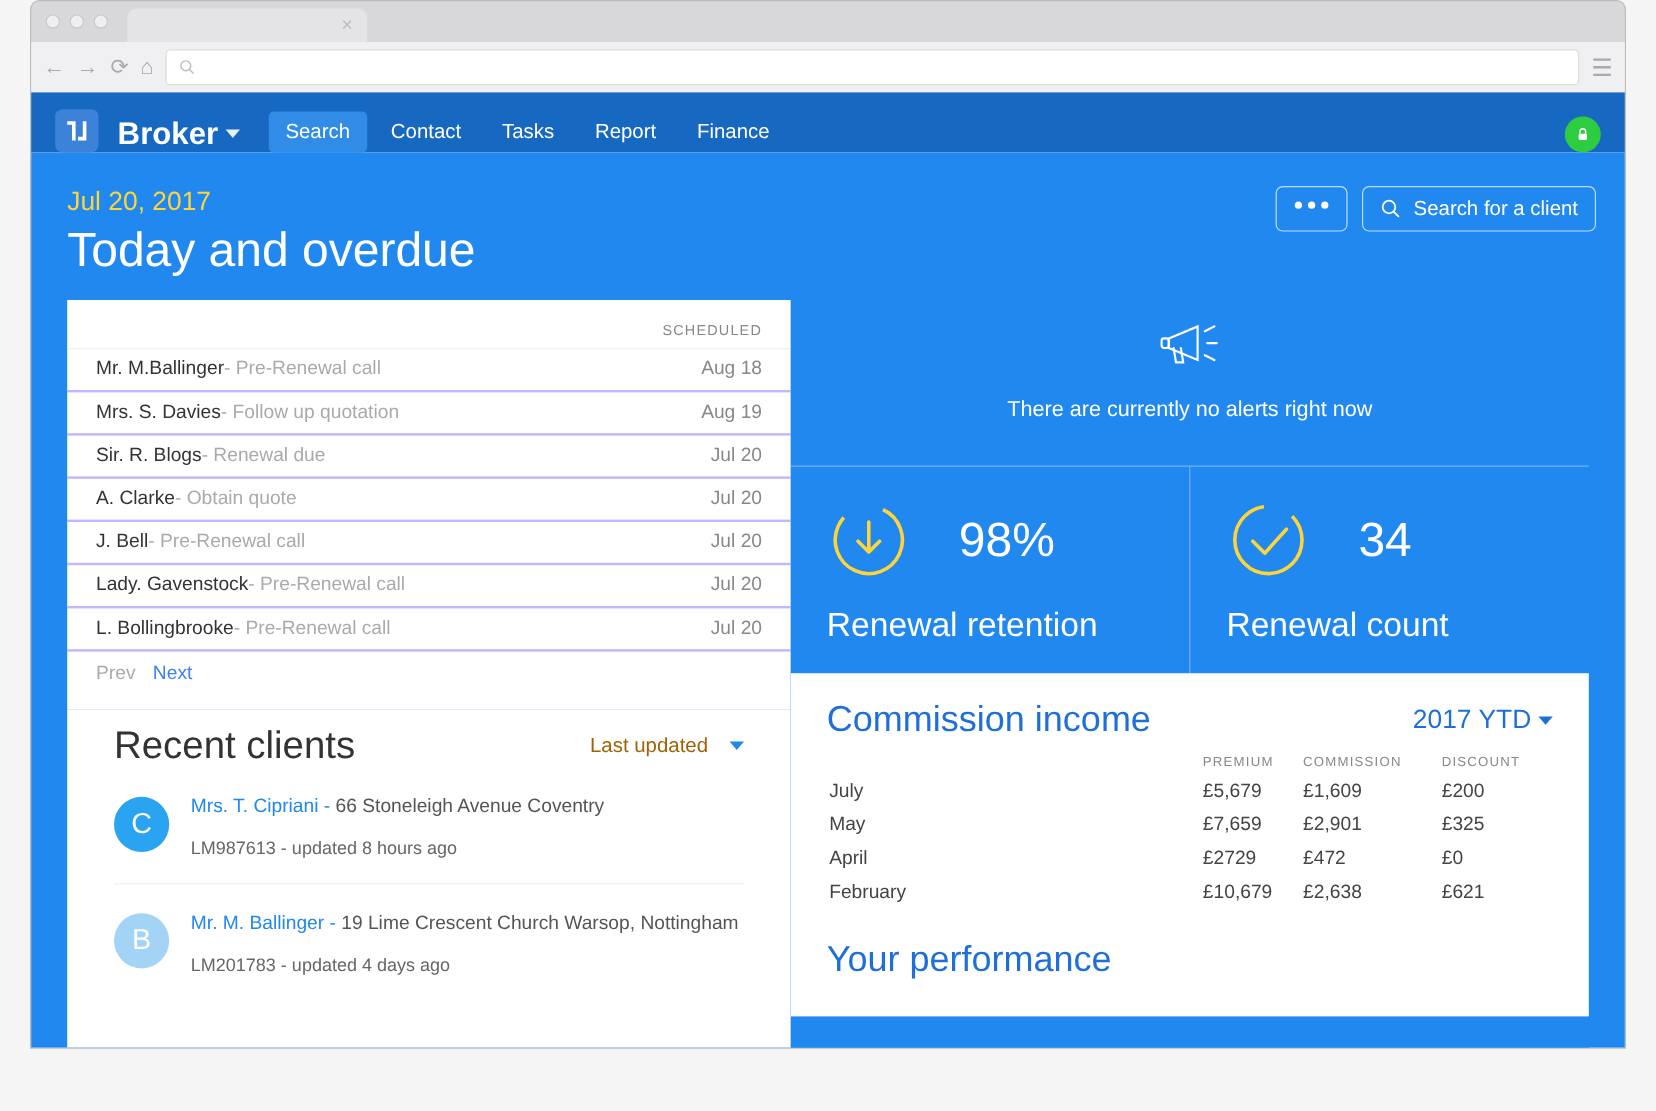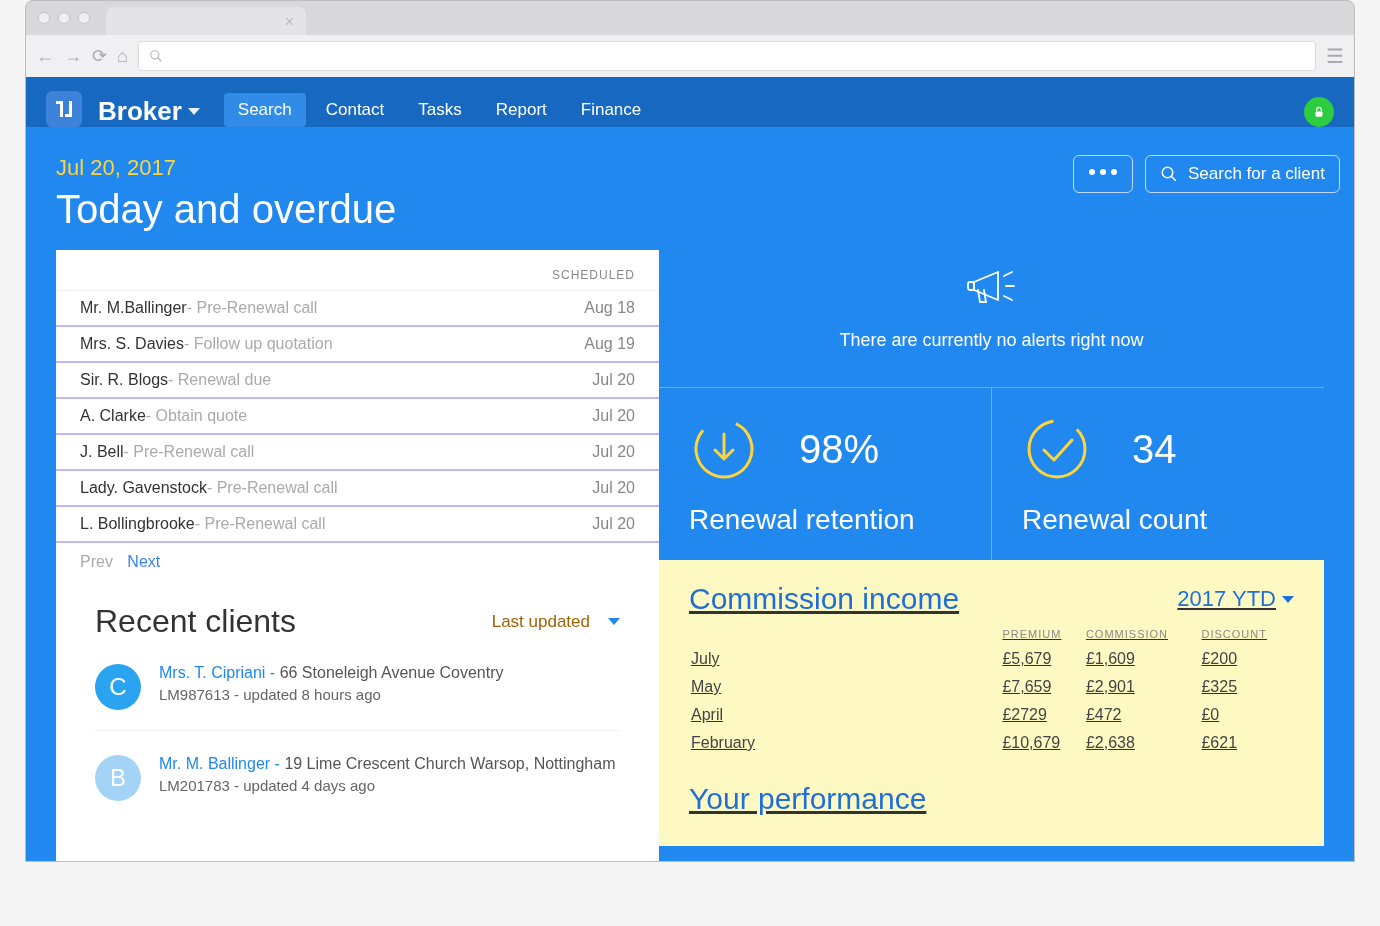--- a/index.html
+++ b/index.html
@@ -26,21 +26,21 @@
 .brand .chev { font-size: 14px; opacity: .9; }
 .nav-tabs { display: flex; gap: 6px; margin-left: 8px; }
 .nav-tab { padding: 7px 14px; border-radius: 4px; font-size: 17px; cursor: pointer; }
 .nav-tab.active { background: #318ce7; }
 .lock-badge { margin-left: auto; width: 30px; height: 30px; background: #2ecc40; border-radius: 50%; display: flex; align-items: center; justify-content: center; }
 
 
 .hero { background: #2088ee; padding: 28px 30px 0 30px; color: #fff; position: relative; }
 .hero-date { color: #ffd43b; font-size: 22px; font-weight: 300; }
 .hero-title { font-size: 40px; font-weight: 300; margin-top: 6px; }
-.hero-actions { position: absolute; right: 14px; top: 28px; display: flex; gap: 12px; }
+.hero-actions { position: absolute; right: 24px; top: 28px; display: flex; gap: 12px; }
 .dots-btn { border: 1.5px solid rgba(255,255,255,.7); border-radius: 6px; padding: 8px 12px; cursor: pointer; }
 .search-client { border: 1.5px solid rgba(255,255,255,.7); border-radius: 6px; padding: 8px 14px; display: flex; align-items: center; gap: 10px; cursor: pointer; font-size: 17px; }
 
 
 .main-grid { display: flex; }
 .col-left { width: 603px; background: #2088ee; }
 .col-right { flex: 1; background: #2088ee; }
 
 
 .schedule-card { background: #fff; margin-top: 18px; }
@@ -59,38 +59,38 @@
 .recent-title { font-size: 32px; font-weight: 300; color: #333; }
 .recent-sort { margin-left: auto; color: #a16207; font-size: 17px; display: flex; align-items: center; gap: 18px; cursor: pointer; }
 .client { display: flex; gap: 18px; margin-top: 24px; padding-bottom: 20px; border-bottom: 1px solid #f0f0f0; }
 .client:last-child { border-bottom: none; }
 .avatar { width: 46px; height: 46px; border-radius: 50%; display: flex; align-items: center; justify-content: center; color: #fff; font-size: 24px; font-weight: 300; }
 .avatar.bright { background: #2aa3f0; }
 .avatar.pale { background: #a3d4f5; }
 .client-line1 { font-size: 16px; }
 .client-link { color: #2088ee; }
 .client-addr { color: #555; }
-.client-line2 { color: #666; font-size: 15px; margin-top: 4px; }
+.client-line2 { color: #666; font-size: 15px; margin-top: 17px; }
 
 
 .alerts { text-align: center; padding: 30px 0 36px; border-bottom: 1px solid rgba(255,255,255,.35); }
 .megaphone { margin: 0 auto 14px; }
 .alerts-text { font-size: 18px; font-weight: 300; }
 
 
 .kpi-row { display: flex; }
 .kpi { flex: 1; padding: 26px 30px 24px; }
 .kpi:first-child { border-right: 1px solid rgba(255,255,255,.35); }
 .kpi-top { display: flex; align-items: center; justify-content: flex-start; gap: 40px; }
 .kpi-icon { width: 70px; height: 70px; }
 .kpi-val { font-size: 40px; font-weight: 300; }
 .kpi-label { font-size: 28px; font-weight: 300; margin-top: 20px; text-align: left; }
 
 
-.commission { background: #fef9c3; padding: 22px 30px 30px; color: #333; text-decoration: underline; }
+.commission { background: #ffffff; padding: 22px 30px 30px; color: #333; }
 .comm-hdr { display: flex; align-items: center; margin-bottom: 10px; }
 .comm-title { font-size: 30px; font-weight: 300; color: #1e6fd8; }
 .comm-period { margin-left: auto; color: #1e6fd8; font-size: 22px; font-weight: 300; display: flex; align-items: center; gap: 6px; cursor: pointer; }
 .comm-table { width: 100%; font-size: 16px; }
 .comm-table th { text-align: left; font-size: 11px; letter-spacing: 1px; color: #888; font-weight: 400; padding-bottom: 4px; }
 .comm-table td { padding: 4px 0; color: #444; }
 .comm-table .month-col { width: 52%; }
 .perf-title { font-size: 30px; font-weight: 300; color: #1e6fd8; margin-top: 24px; }
 
 .chev-down { display:inline-block; width:0; height:0; border-left:6px solid transparent; border-right:6px solid transparent; border-top:7px solid currentColor; }

